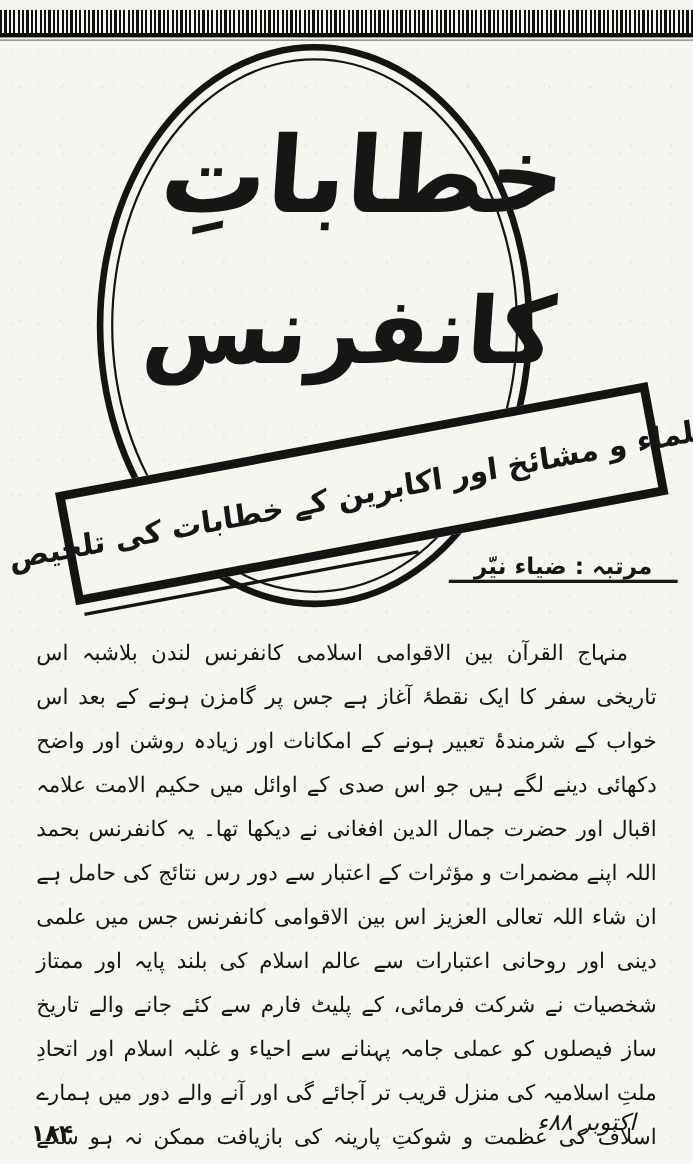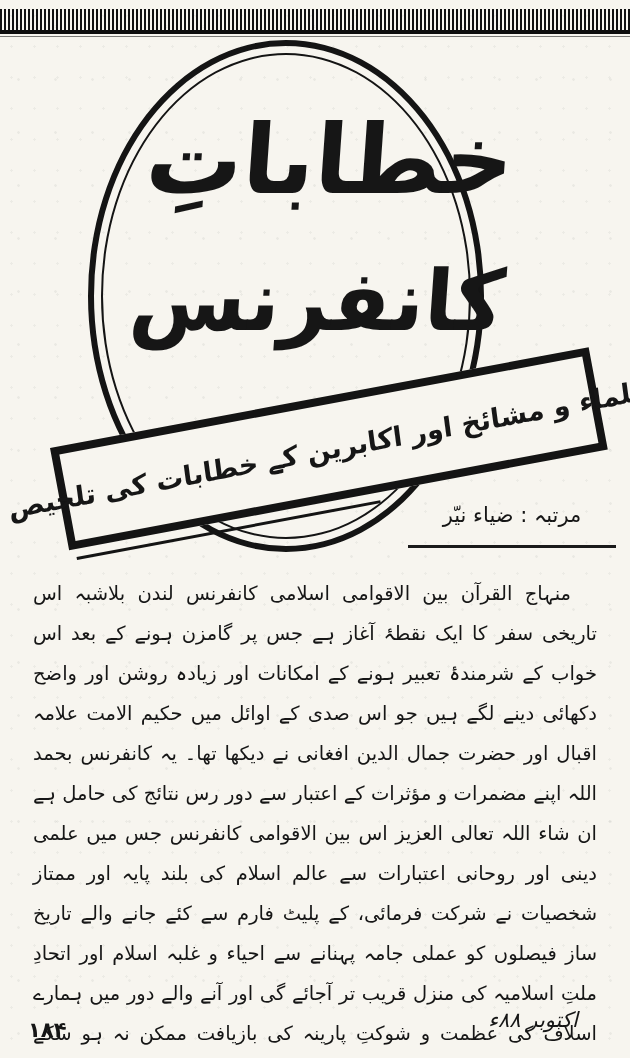--- a/index.html
+++ b/index.html
@@ -99,26 +99,26 @@
     font-size: 27px;
     font-weight: bold;
     transform: skewX(-3deg);
   }
 
   
   .compiler {
     position: absolute;
     left: 408px; top: 503px;
     width: 208px;
-    padding-bottom: 18px;
+    padding-bottom: 0;
     border-bottom: 3px solid #1a1a1a;
     text-align: center;
     direction: rtl;
     font-size: 21px;
-    font-weight: normal;
+    font-weight: bold;
   }
 
   
   .body-text {
     position: absolute;
     left: 17px; top: 558px;
     width: 596px;
     direction: rtl;
     text-align: justify;
     font-size: 19.5px;

